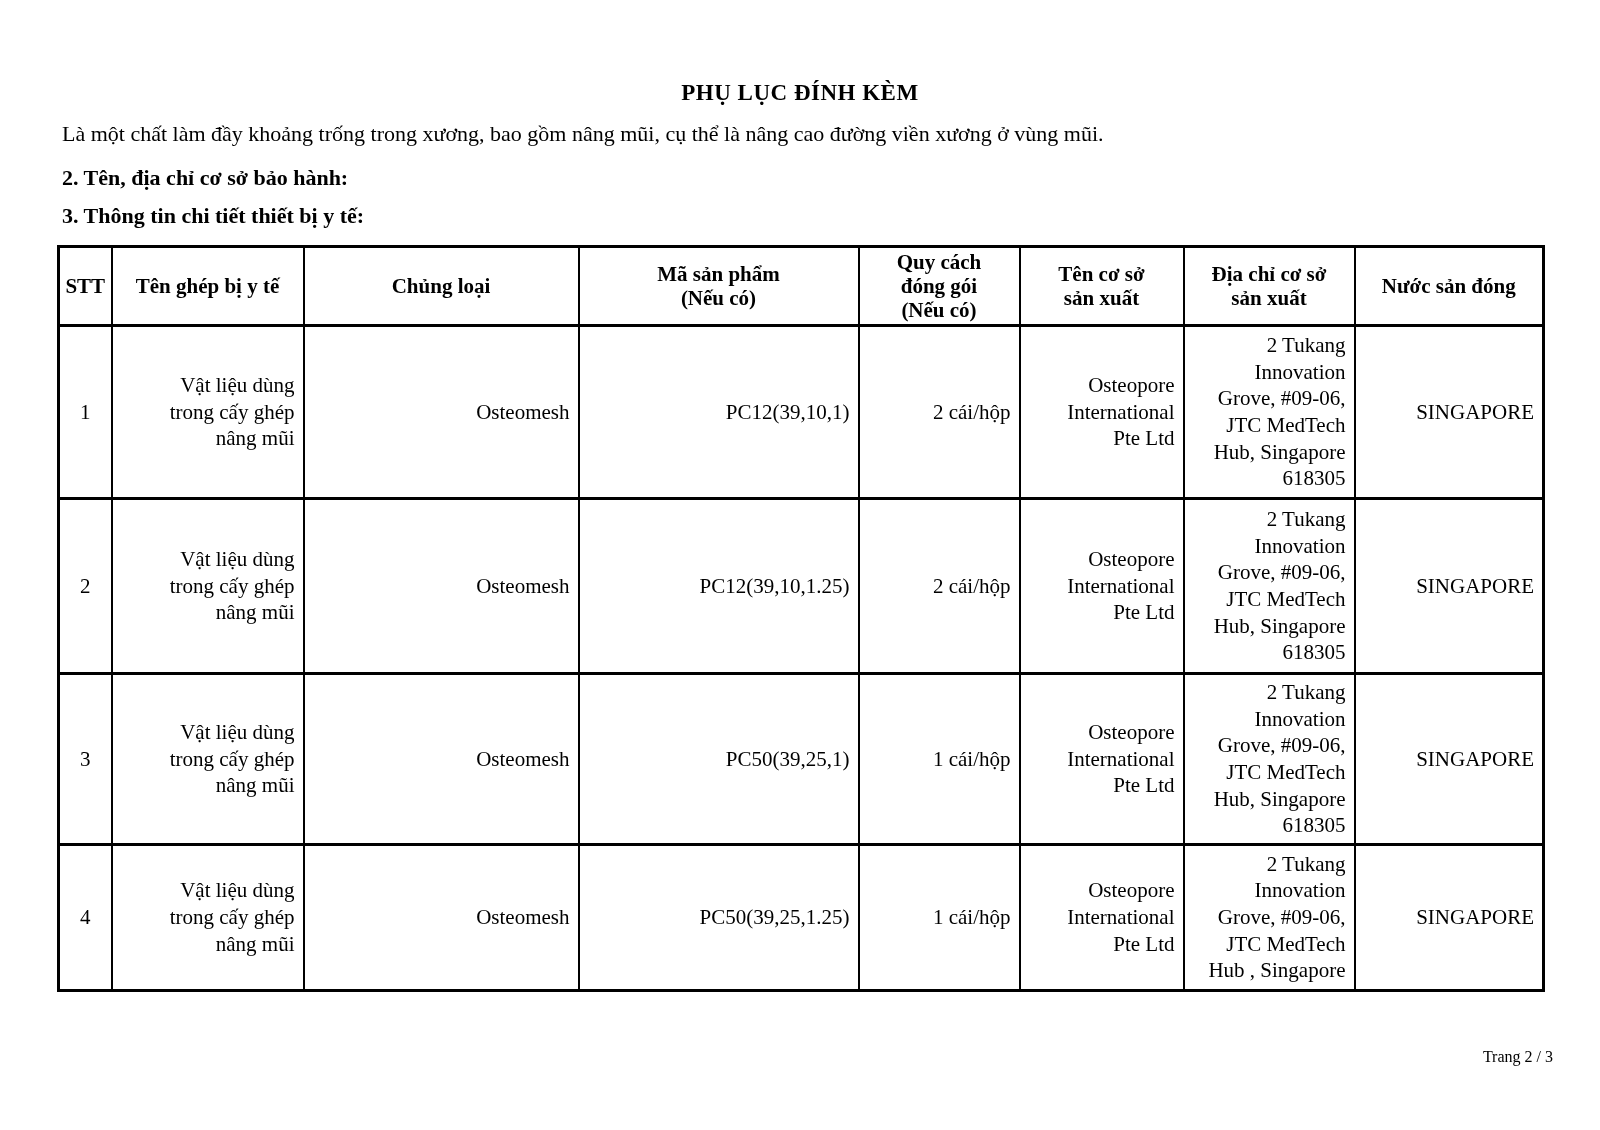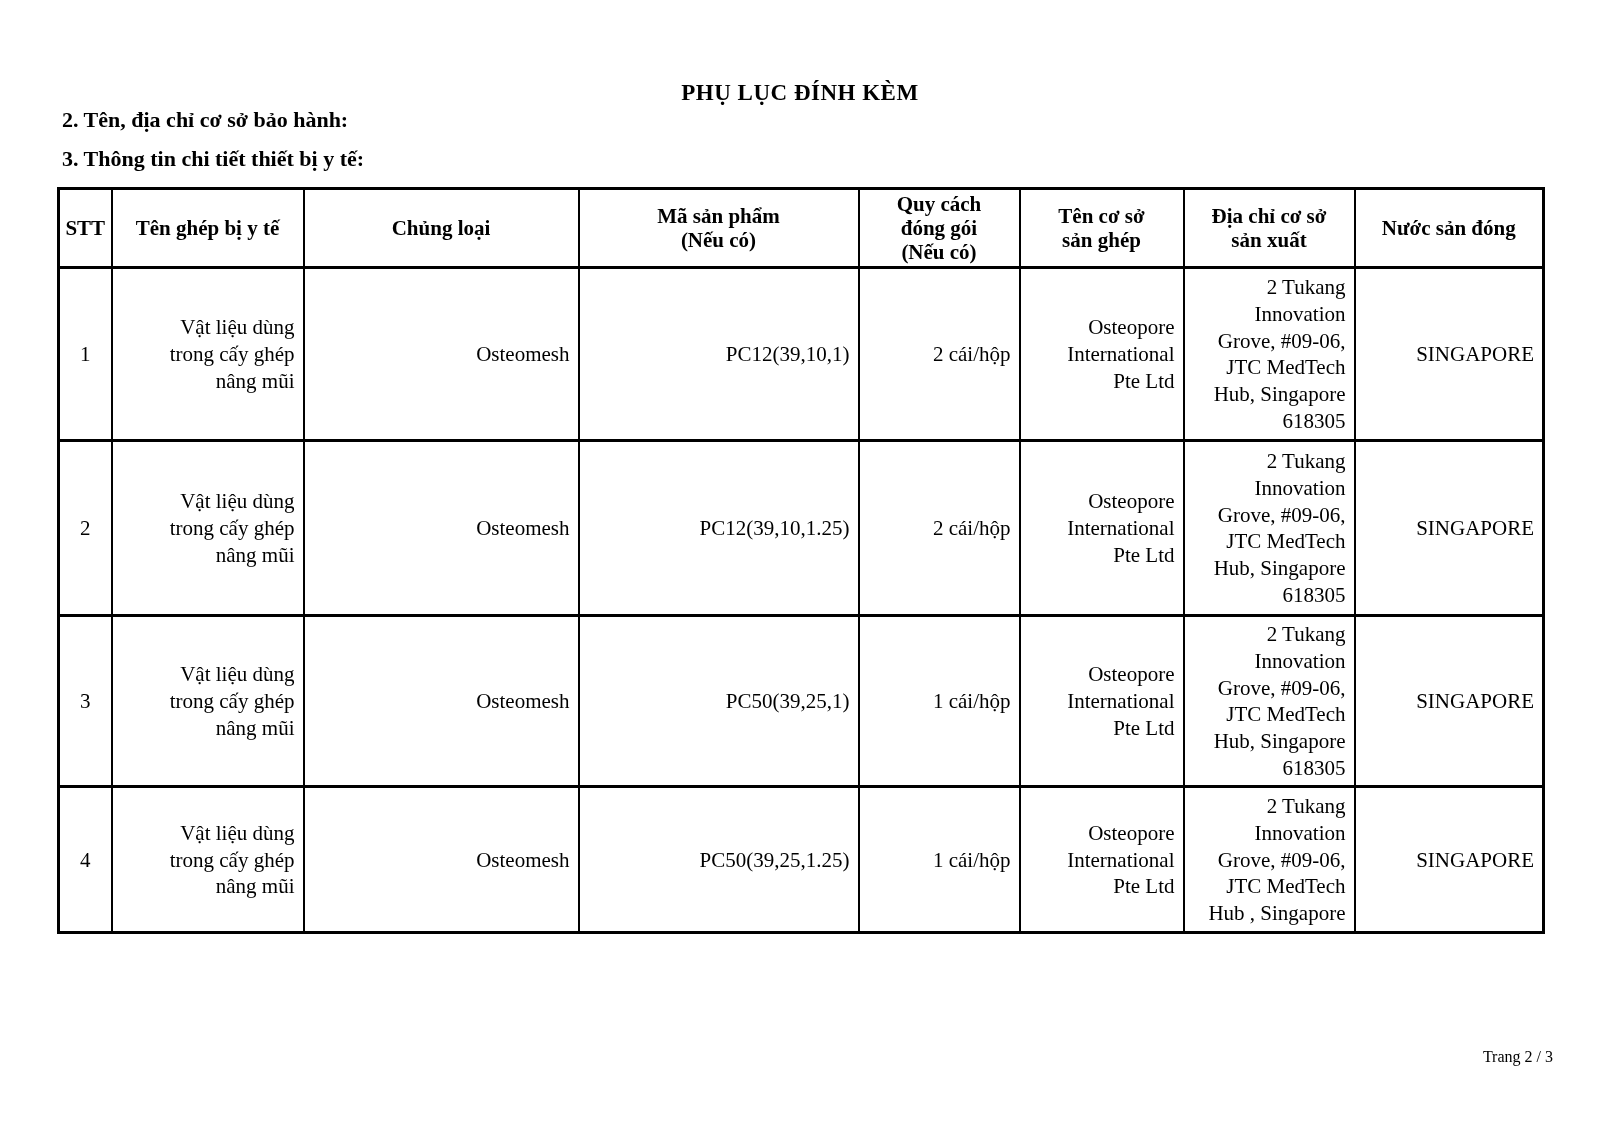--- a/index.html
+++ b/index.html
@@ -31,21 +31,21 @@
     letter-spacing: 0.5px;
   }
   .text-block {
     margin: 0 95px 0 62px;
     font-size: 22px;
     line-height: 1.25;
   }
   .section-heading { font-weight: bold; }
   .mt-s1 { margin-top: 30px; }
   .mt-body { margin-top: 14px; }
-  .mt-s2 { }
+  .mt-s2 { margin-top: 16px; }
   .mt-s3 { margin-top: 11px; }
   table.device-table {
     border-collapse: collapse;
     table-layout: fixed;
     width: 1485px;
     margin: 15px 0 0 57px;
     border: 3px solid #000;
   }
   .device-table th,
   .device-table td {
@@ -81,20 +81,21 @@
     font-size: 16px;
   }
 </style>
 </head>
 <body>
 
 <div class="page">
 
   <h1 class="doc-title">PHỤ LỤC ĐÍNH KÈM</h1>
 
+  <p class="text-block mt-body">Là một chất làm đầy khoảng trống trong xương, bao gồm nâng mũi, cụ thể là nâng cao đường viền xương ở vùng mũi.</p>
   <p class="text-block section-heading mt-s2">2. Tên, địa chỉ cơ sở bảo hành:</p>
   <p class="text-block section-heading mt-s3">3. Thông tin chi tiết thiết bị y tế:</p>
 
   <table class="device-table">
     <colgroup>
       <col style="width:53px">
       <col style="width:192px">
       <col style="width:275px">
       <col style="width:280px">
       <col style="width:161px">
@@ -106,21 +107,21 @@
       <tr class="h-header">
         <th>STT</th>
         <th>Tên ghép bị y tế</th>
         <th>Chủng loại</th>
         <th>Mã sản phẩm
 (Nếu có)</th>
         <th>Quy cách
 đóng gói
 (Nếu có)</th>
         <th>Tên cơ sở
-sản ghép</th>
+sản xuất</th>
         <th>Địa chỉ cơ sở
 sản xuất</th>
         <th>Nước sản đóng</th>
       </tr>
     </thead>
     <tbody>
       <tr class="h-r1">
         <td class="center">1</td>
         <td>Vật liệu dùng
 trong cấy ghép

